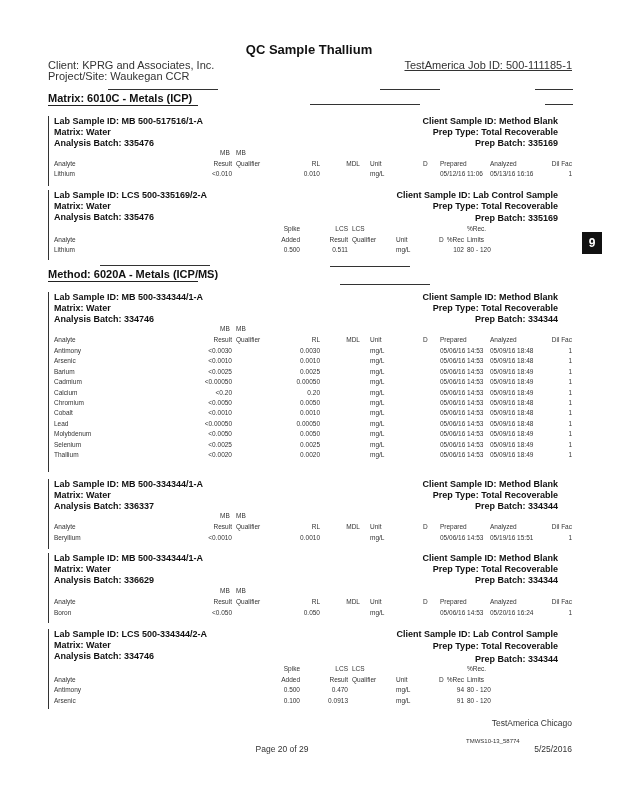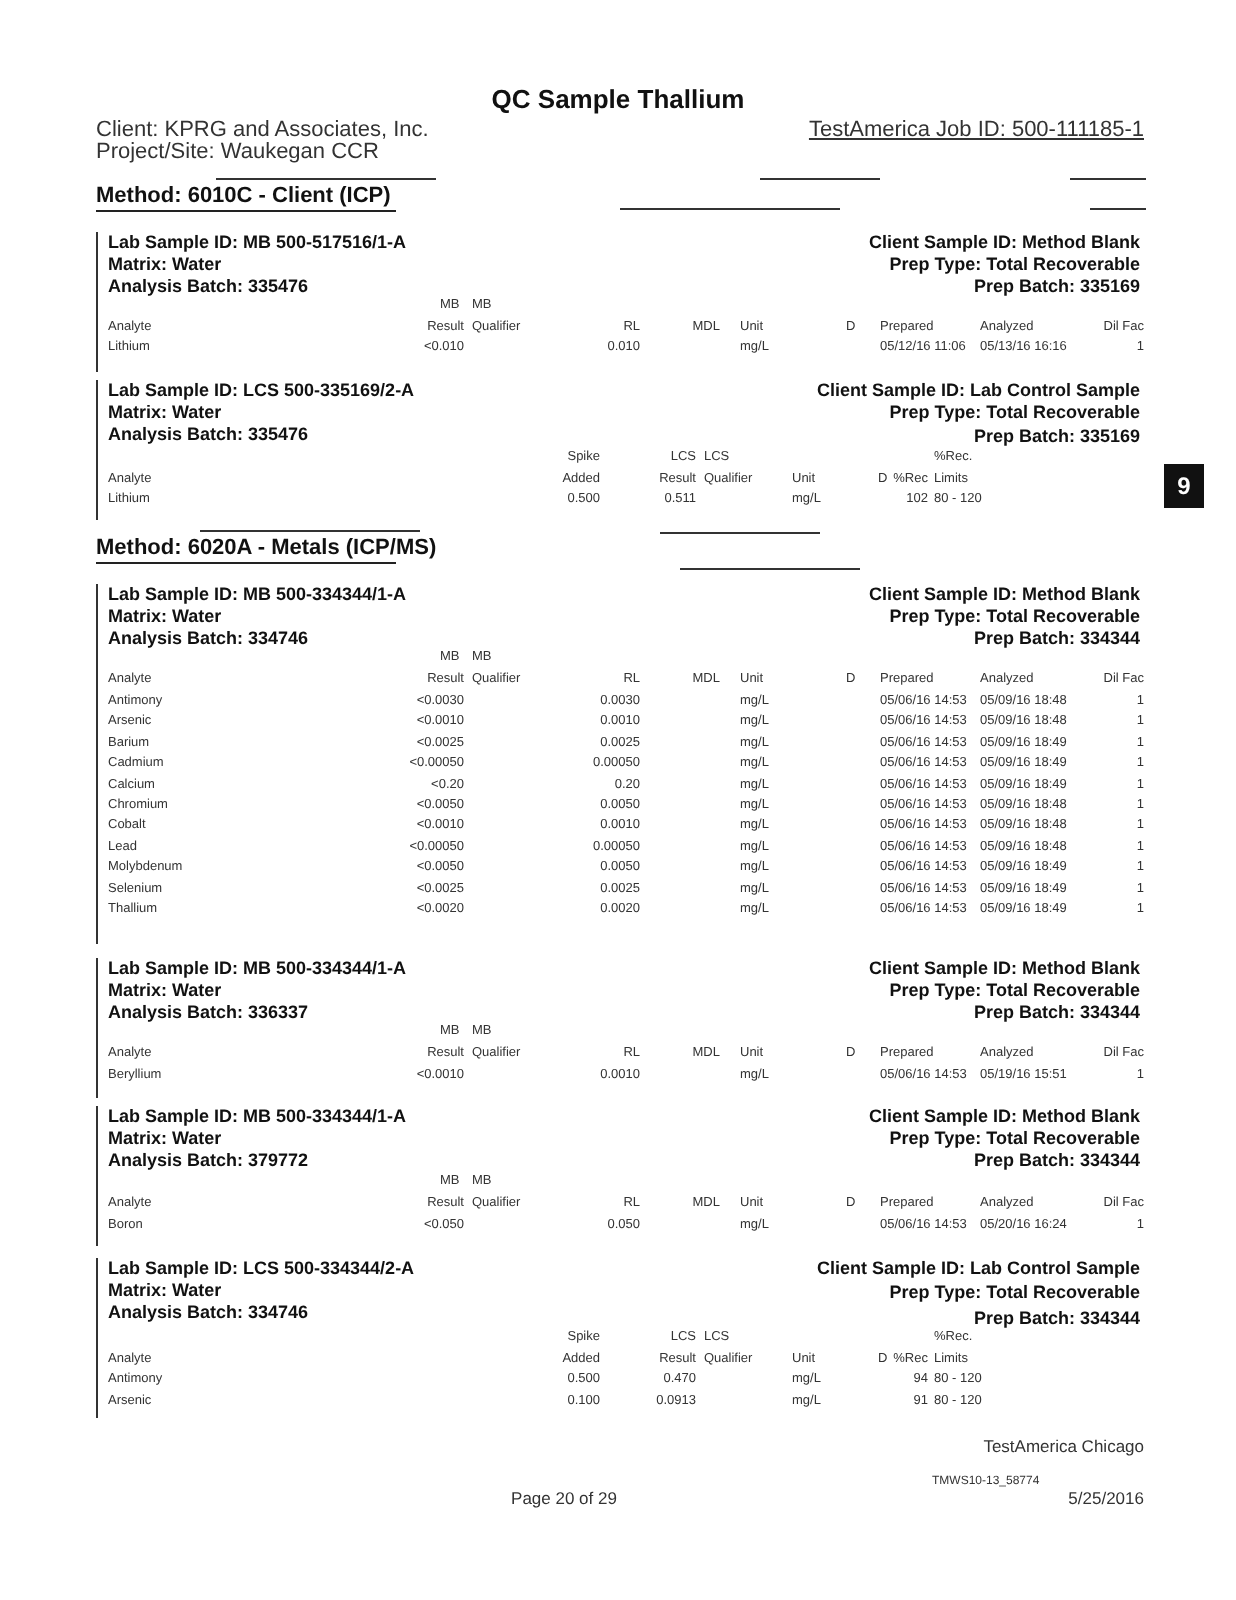--- a/index.html
+++ b/index.html
@@ -6,42 +6,42 @@
   html, body { width: 618px; height: 800px; background: #ffffff; overflow: hidden; }
   body { position: relative; font-family: "Liberation Sans", sans-serif; color: #111; }
   .abs { position: absolute; }
   .title { left: 0; width: 618px; top: 42px; text-align: center; font-size: 13px; font-weight: bold; }
   .hdr { font-size: 11px; color: #333; }
   .method { font-size: 11px; font-weight: bold; }
   .method-rule { height: 1px; background: #222; }
   .rule { height: 1px; background: #333; }
   .vbar { width: 1px; background: #333; }
   .sec-label { font-size: 9px; font-weight: bold; line-height: 11px; }
-  .sec-right { font-size: 9px; font-weight: bold; line-height: 11px; text-align: left; right: 48px; }
+  .sec-right { font-size: 9px; font-weight: bold; line-height: 11px; text-align: left; right: 60px; }
   .th { font-size: 6.5px; color: #333; white-space: nowrap; }
   .td { font-size: 6.5px; color: #333; white-space: nowrap; }
   .r { text-align: right; }
   .tab9 { left: 582px; top: 232px; width: 20px; height: 22px; background: #111; color: #fff; font-weight: bold; font-size: 12px; text-align: center; line-height: 22px; }
   .foot { font-size: 8.5px; color: #333; text-align: right; }
 </style>
 </head>
 <body>
 
 <div class="abs title">QC Sample Thallium</div>
 <div class="abs hdr" style="left:48px;top:59px;">Client: KPRG and Associates, Inc.</div>
 <div class="abs hdr" style="left:48px;top:70px;">Project/Site: Waukegan CCR</div>
 <div class="abs hdr" style="right:46px;top:59px;text-decoration:underline;">TestAmerica Job ID: 500-111185-1</div>
 
 <div class="abs rule" style="left:108px;top:89px;width:110px;"></div>
 <div class="abs rule" style="left:380px;top:89px;width:60px;"></div>
 <div class="abs rule" style="left:535px;top:89px;width:38px;"></div>
 <div class="abs rule" style="left:310px;top:104px;width:110px;"></div>
 <div class="abs rule" style="left:545px;top:104px;width:28px;"></div>
 
-<div class="abs method" style="left:48px;top:92px;">Method: 6010C - Client (ICP)</div>
+<div class="abs method" style="left:48px;top:92px;">Matrix: 6010C - Metals (ICP)</div>
 <div class="abs method-rule" style="left:48px;top:105px;width:150px;"></div>
 
 <div class="abs vbar" style="left:48px;top:116px;height:70px;"></div>
 <div class="abs sec-label" style="left:54px;top:116px;">Lab Sample ID: MB 500-517516/1-A</div>
 <div class="abs sec-label" style="left:54px;top:127px;">Matrix: Water</div>
 <div class="abs sec-label" style="left:54px;top:138px;">Analysis Batch: 335476</div>
 <div class="abs sec-right" style="top:116px;">Client Sample ID: Method Blank</div>
 <div class="abs sec-right" style="top:127px;">Prep Type: Total Recoverable</div>
 <div class="abs sec-right" style="top:138px;">Prep Batch: 335169</div>
 
@@ -256,21 +256,21 @@
   <div class="abs td r" style="left:280px;width:40px;top:534px;">0.0010</div>
   <div class="abs td" style="left:370px;top:534px;">mg/L</div>
   <div class="abs td" style="left:440px;top:534px;">05/06/16 14:53</div>
   <div class="abs td" style="left:490px;top:534px;">05/19/16 15:51</div>
   <div class="abs td r" style="left:535px;width:37px;top:534px;">1</div>
 </div>
 
 <div class="abs vbar" style="left:48px;top:553px;height:70px;"></div>
 <div class="abs sec-label" style="left:54px;top:553px;">Lab Sample ID: MB 500-334344/1-A</div>
 <div class="abs sec-label" style="left:54px;top:564px;">Matrix: Water</div>
-<div class="abs sec-label" style="left:54px;top:575px;">Analysis Batch: 379772</div>
+<div class="abs sec-label" style="left:54px;top:575px;">Analysis Batch: 336629</div>
 <div class="abs sec-right" style="top:553px;">Client Sample ID: Method Blank</div>
 <div class="abs sec-right" style="top:564px;">Prep Type: Total Recoverable</div>
 <div class="abs sec-right" style="top:575px;">Prep Batch: 334344</div>
 
 <div class="abs th" style="left:220px;top:587px;">MB</div>
 <div class="abs th" style="left:236px;top:587px;">MB</div>
 <div class="abs th" style="left:54px;top:598px;">Analyte</div>
 <div class="abs th r" style="left:180px;width:52px;top:598px;">Result</div>
 <div class="abs th" style="left:236px;top:598px;">Qualifier</div>
 <div class="abs th r" style="left:280px;width:40px;top:598px;">RL</div>

